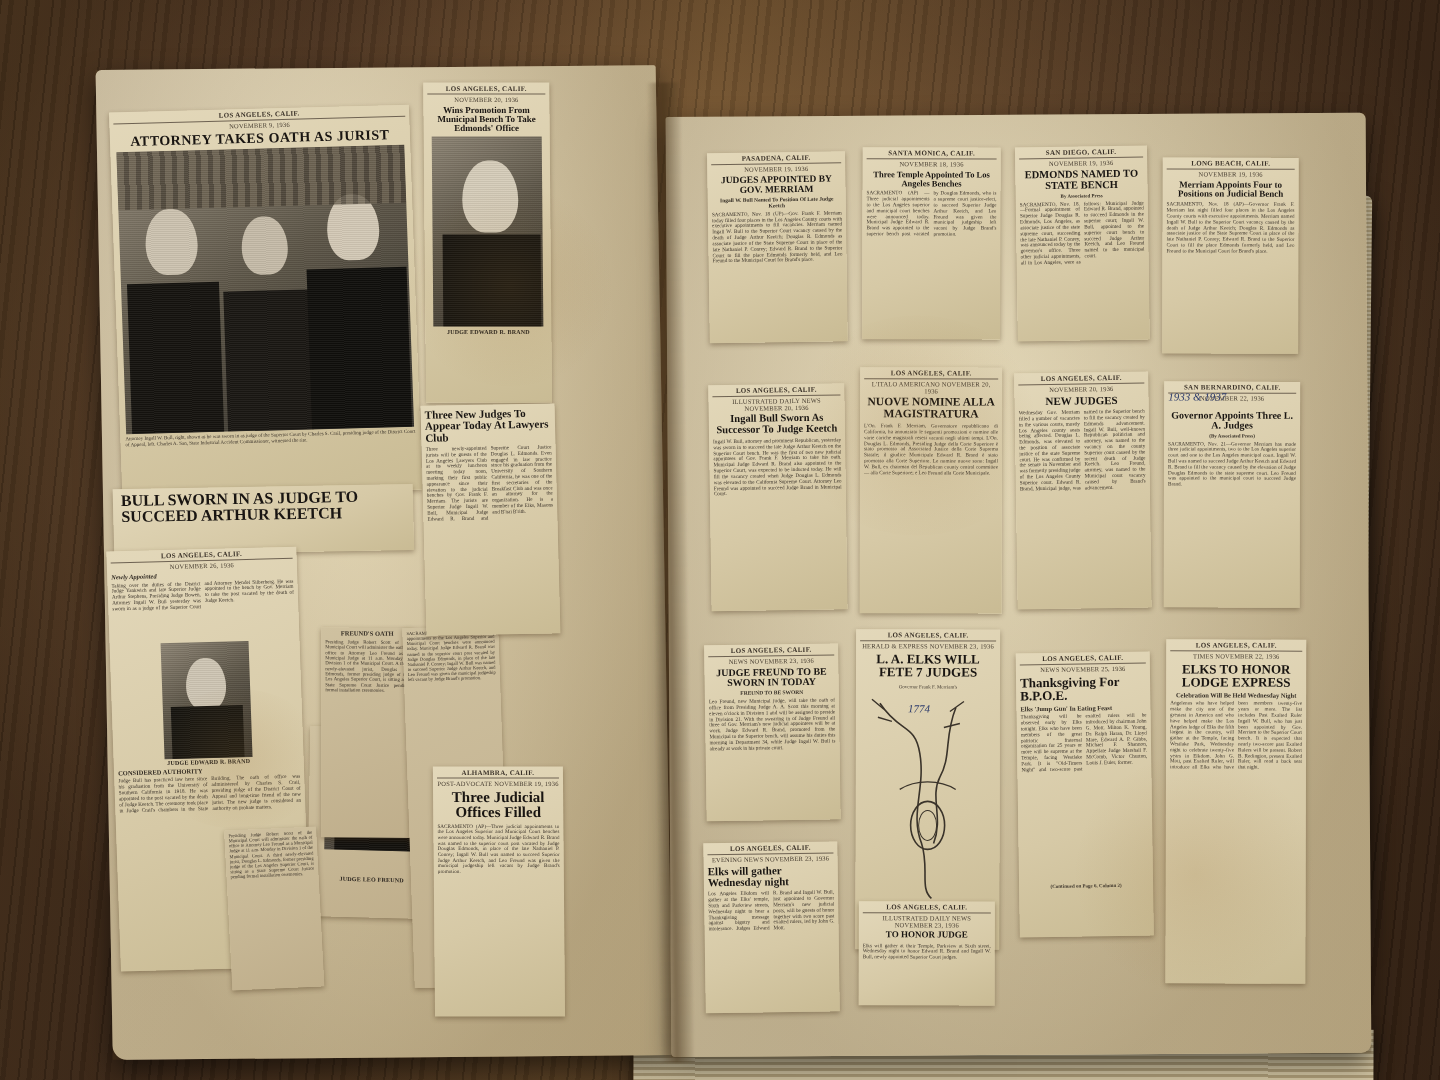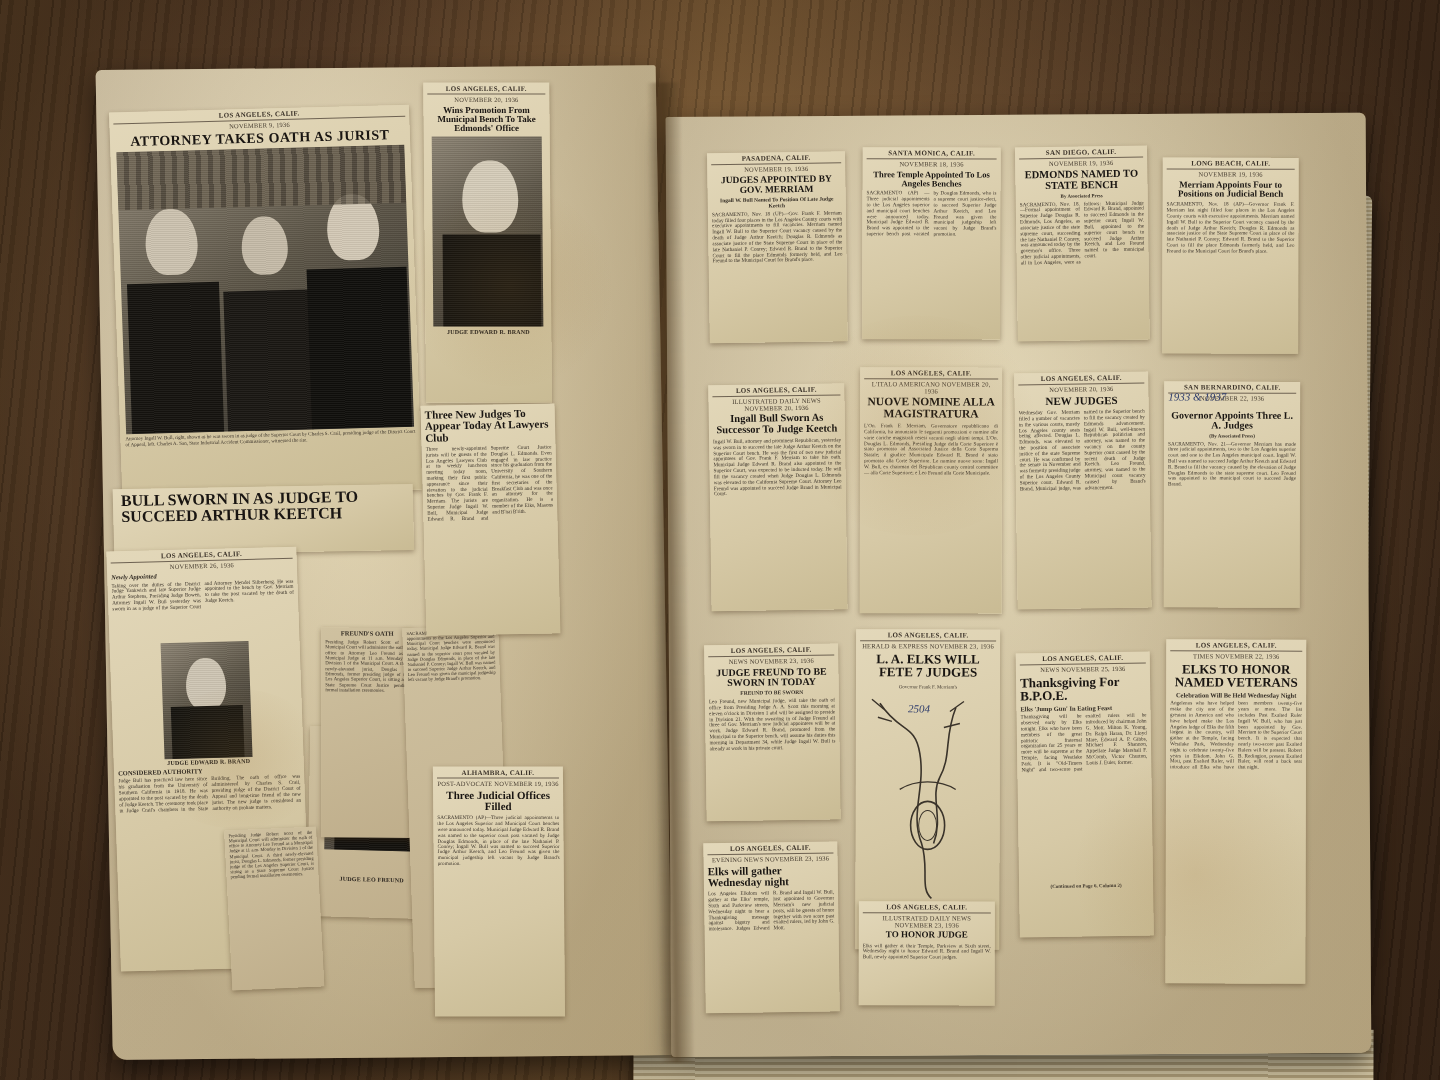--- a/index.html
+++ b/index.html
@@ -214,21 +214,21 @@
       </div>
 
       <div class="clip aged rot-n05" style="left:320px;top:338px;width:134px;height:230px;">
         <div class="hl" style="font-size:11px;text-align:left;">Three New Judges To Appear Today At Lawyers Club</div>
         <div class="body c2" style="height:168px;">Three newly-appointed jurists will be guests of the Los Angeles Lawyers Club at its weekly luncheon meeting today noon, marking their first public appearance since their elevation to the judicial benches by Gov. Frank F. Merriam. The jurists are Superior Judge Ingall W. Bull, Municipal Judge Edward R. Brand and Supreme Court Justice Douglas L. Edmonds. Even engaged in law practice since his graduation from the University of Southern California, he was one of the first secretaries of the Breakfast Club and was once an attorney for the organization. He is a member of the Elks, Masons and B'nai B'rith.</div>
       </div>
 
       <div class="clip aged rot-p05" style="left:324px;top:700px;width:130px;height:250px;">
         <div class="src">ALHAMBRA, CALIF.</div>
         <div class="date">POST-ADVOCATE  NOVEMBER 19, 1936</div>
-        <div class="hl" style="font-size:11px;text-align:center;">Three Judicial Offices Filled</div>
+        <div class="hl" style="font-size:15px;text-align:center;">Three Judicial Offices Filled</div>
         <div class="body" style="height:186px;">SACRAMENTO (AP)—Three judicial appointments to the Los Angeles Superior and Municipal Court benches were announced today. Municipal Judge Edward R. Brand was named to the superior court post vacated by Judge Douglas Edmonds, in place of the late Nathaniel P. Conrey; Ingall W. Bull was named to succeed Superior Judge Arthur Keetch, and Leo Freund was given the municipal judgeship left vacant by Judge Brand's promotion.</div>
       </div>
 
       <div class="stain" style="left:40px;top:620px;width:180px;height:140px;"></div>
       <div class="stain" style="left:300px;top:120px;width:220px;height:200px;"></div>
     </div>
 
     <div class="page page-right">
       <div class="page-shade"></div>
 
@@ -298,21 +298,21 @@
         <div class="hl" style="font-size:10px;">JUDGE FREUND TO BE SWORN IN TODAY</div>
         <div class="sub" style="font-size:5.5px;">FREUND TO BE SWORN</div>
         <div class="body" style="height:106px;">Leo Freund, new Municipal judge, will take the oath of office from Presiding Judge A. A. Scott this morning at eleven o'clock in Division 1 and will be assigned to preside in Division 21. With the swearing in of Judge Freund all three of Gov. Merriam's new judicial appointees will be at work. Judge Edward R. Brand, promoted from the Municipal to the Superior bench, will assume his duties this morning in Department 34, while Judge Ingall W. Bull is already at work in his private court.</div>
       </div>
 
       <div class="clip aged rot-p05" style="left:186px;top:514px;width:144px;height:320px;">
         <div class="src">LOS ANGELES, CALIF.</div>
         <div class="date">HERALD &amp; EXPRESS  NOVEMBER 23, 1936</div>
         <div class="hl" style="font-size:13px;">L. A. ELKS WILL FETE 7 JUDGES</div>
         <div class="cap" style="text-align:center;">Governor Frank F. Merriam's</div>
-        <div class="penmark" style="left:52px;top:74px;">2504</div>
+        <div class="penmark" style="left:52px;top:74px;">1774</div>
         <div style="position:relative;height:210px;margin-top:4px;">
           <svg viewBox="0 0 140 210" width="140" height="210">
             <path d="M20 10 C40 40 55 30 60 60 C66 95 50 120 62 150 C70 175 60 195 72 205" stroke="#3a332a" fill="none" stroke-width="1.6"></path>
             <path d="M96 14 C84 44 92 62 80 84 C70 104 84 124 74 150" stroke="#3a332a" fill="none" stroke-width="1.6"></path>
             <path d="M24 16 L12 6 M32 28 L18 24 M90 18 L104 8 M84 34 L100 30" stroke="#3a332a" stroke-width="1.4"></path>
             <ellipse cx="68" cy="132" rx="17" ry="24" fill="none" stroke="#3a332a" stroke-width="1.6"></ellipse>
             <ellipse cx="68" cy="132" rx="9" ry="15" fill="none" stroke="#3a332a" stroke-width="1"></ellipse>
             <path d="M40 96 C56 86 80 86 96 96" stroke="#3a332a" fill="none" stroke-width="1.4"></path>
           </svg>
         </div>
@@ -323,21 +323,21 @@
         <div class="date">NEWS  NOVEMBER 25, 1936</div>
         <div class="hl" style="font-size:13px;text-align:left;">Thanksgiving For B.P.O.E.</div>
         <div class="sub" style="text-align:left;">Elks 'Jump Gun' In Eating Feast</div>
         <div class="body c2" style="height:168px;">Thanksgiving will be observed early by Elks tonight. Elks who have been members of the great patriotic fraternal organization for 25 years or more will be supreme at the Temple, facing Westlake Park. It is "Old-Timers Night" and two-score past exalted rulers will be introduced by chairman John G. Mott. Milton K. Young, Dr. Ralph Haran, Dr. Lloyd Mare, Edward A. P. Gibbs, Michael F. Shannon, Appellate Judge Marshall F. McComb, Victor Churton, Louis J. Euler, former.</div>
         <div class="cap" style="text-align:center;font-weight:bold;">(Continued on Page 6, Column 2)</div>
       </div>
 
       <div class="clip aged rot-p05" style="left:496px;top:526px;width:140px;height:344px;">
         <div class="src">LOS ANGELES, CALIF.</div>
         <div class="date">TIMES  NOVEMBER 22, 1936</div>
-        <div class="hl" style="font-size:13px;">ELKS TO HONOR NAMED VETERANS</div>
+        <div class="hl" style="font-size:13px;">ELKS TO HONOR LODGE EXPRESS</div>
         <div class="sub">Celebration Will Be Held Wednesday Night</div>
         <div class="body c2" style="height:252px;">Angelenos who have helped make the city one of the greatest in America and who have helped make the Los Angeles lodge of Elks the fifth largest in the country, will gather at the Temple, facing Westlake Park, Wednesday night to celebrate twenty-five years in Elkdom. John G. Mott, past Exalted Ruler, will introduce all Elks who have been members twenty-five years or more. The list includes Past Exalted Ruler Ingall W. Bull, who has just been appointed by Gov. Merriam to the Superior Court bench. It is expected that nearly two-score past Exalted Rulers will be present. Robert B. Redington, present Exalted Ruler, will read a back seat that night.</div>
       </div>
 
       <div class="clip aged rot-n05" style="left:34px;top:726px;width:134px;height:170px;">
         <div class="src">LOS ANGELES, CALIF.</div>
         <div class="date">EVENING NEWS  NOVEMBER 23, 1936</div>
         <div class="hl" style="font-size:11px;text-align:left;">Elks will gather Wednesday night</div>
         <div class="body c2" style="height:104px;">Los Angeles Elkdom will gather at the Elks' temple, Sixth and Parkview streets, Wednesday night to hear a Thanksgiving message against bigotry and intolerance. Judges Edward R. Brand and Ingall W. Bull, just appointed to Governor Merriam's new judicial posts, will be guests of honor together with two score past exalted rulers, led by John G. Mott.</div>
       </div>

